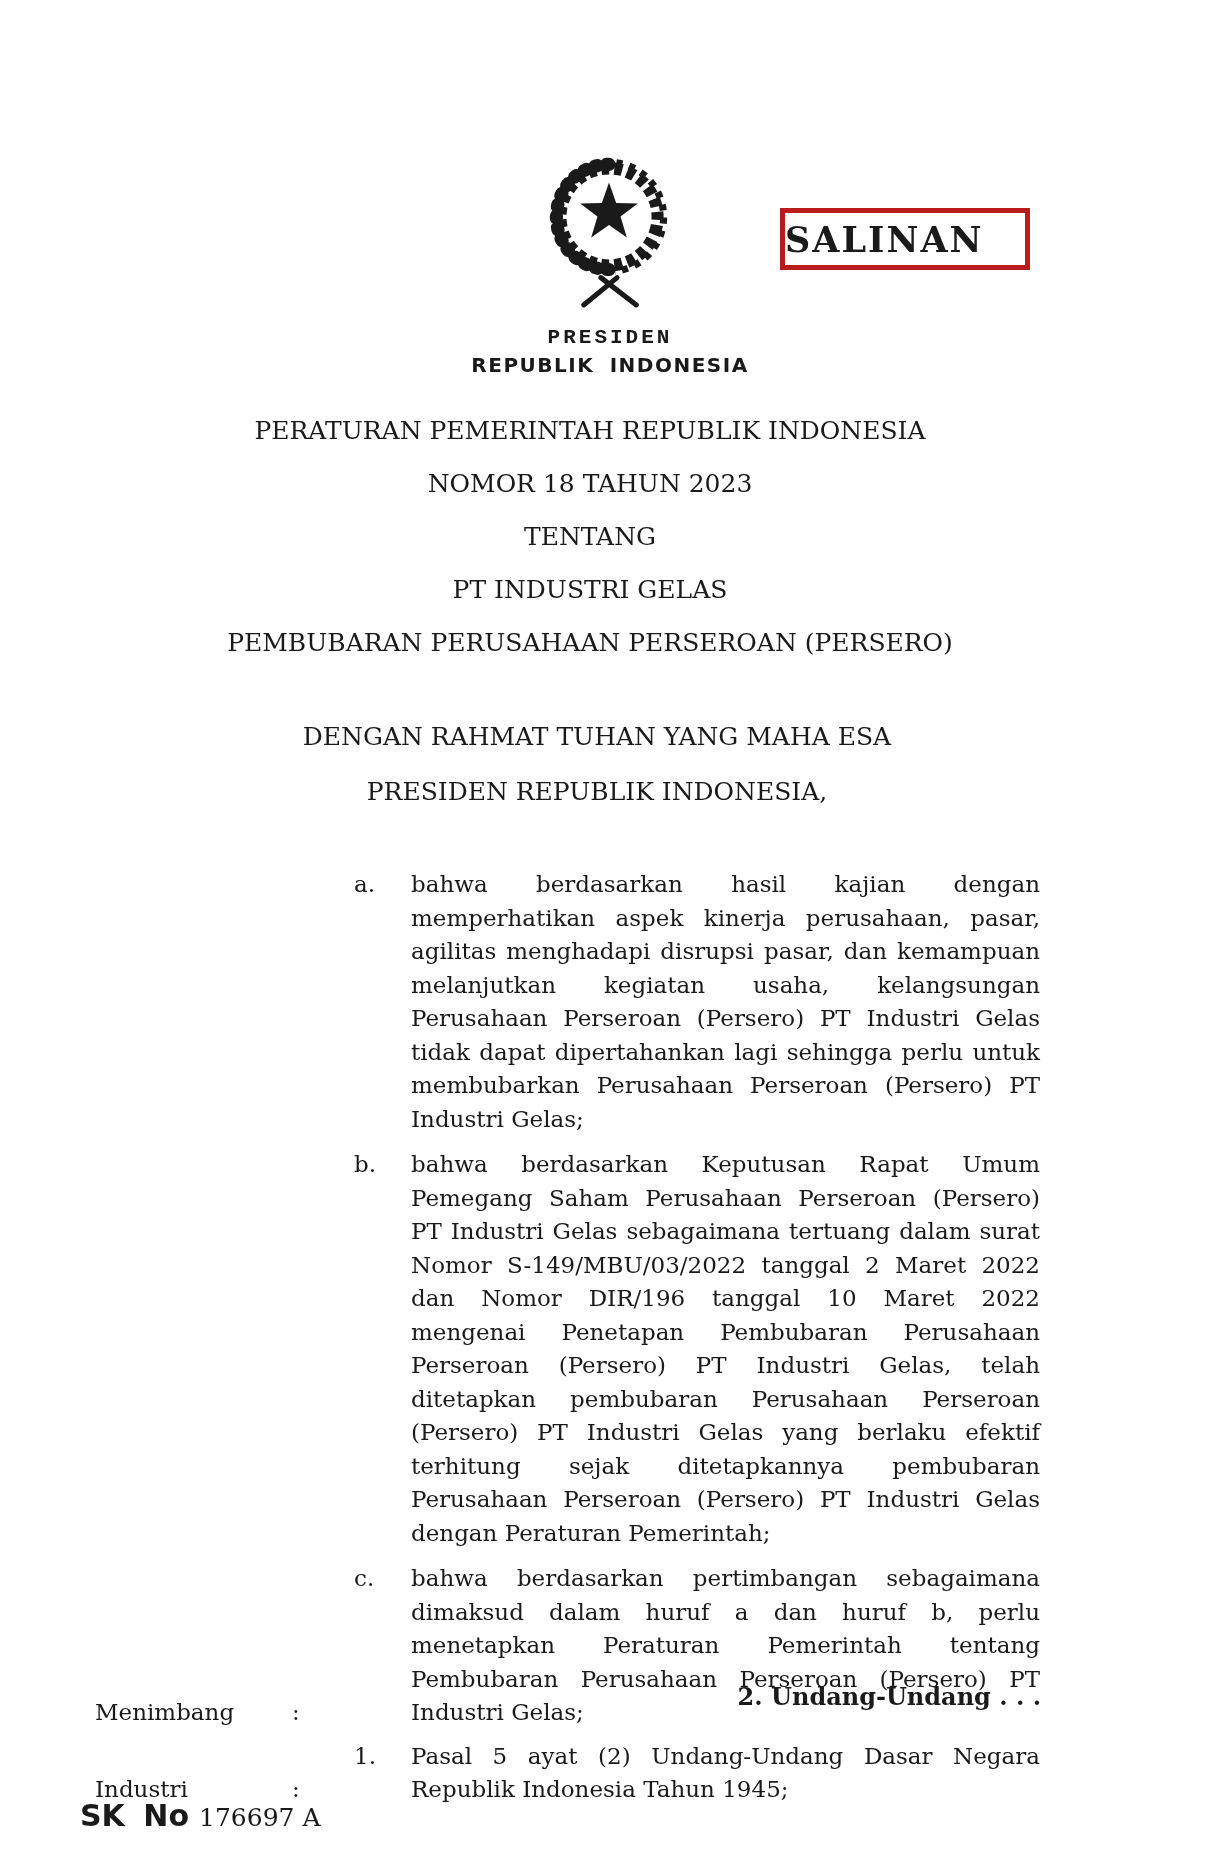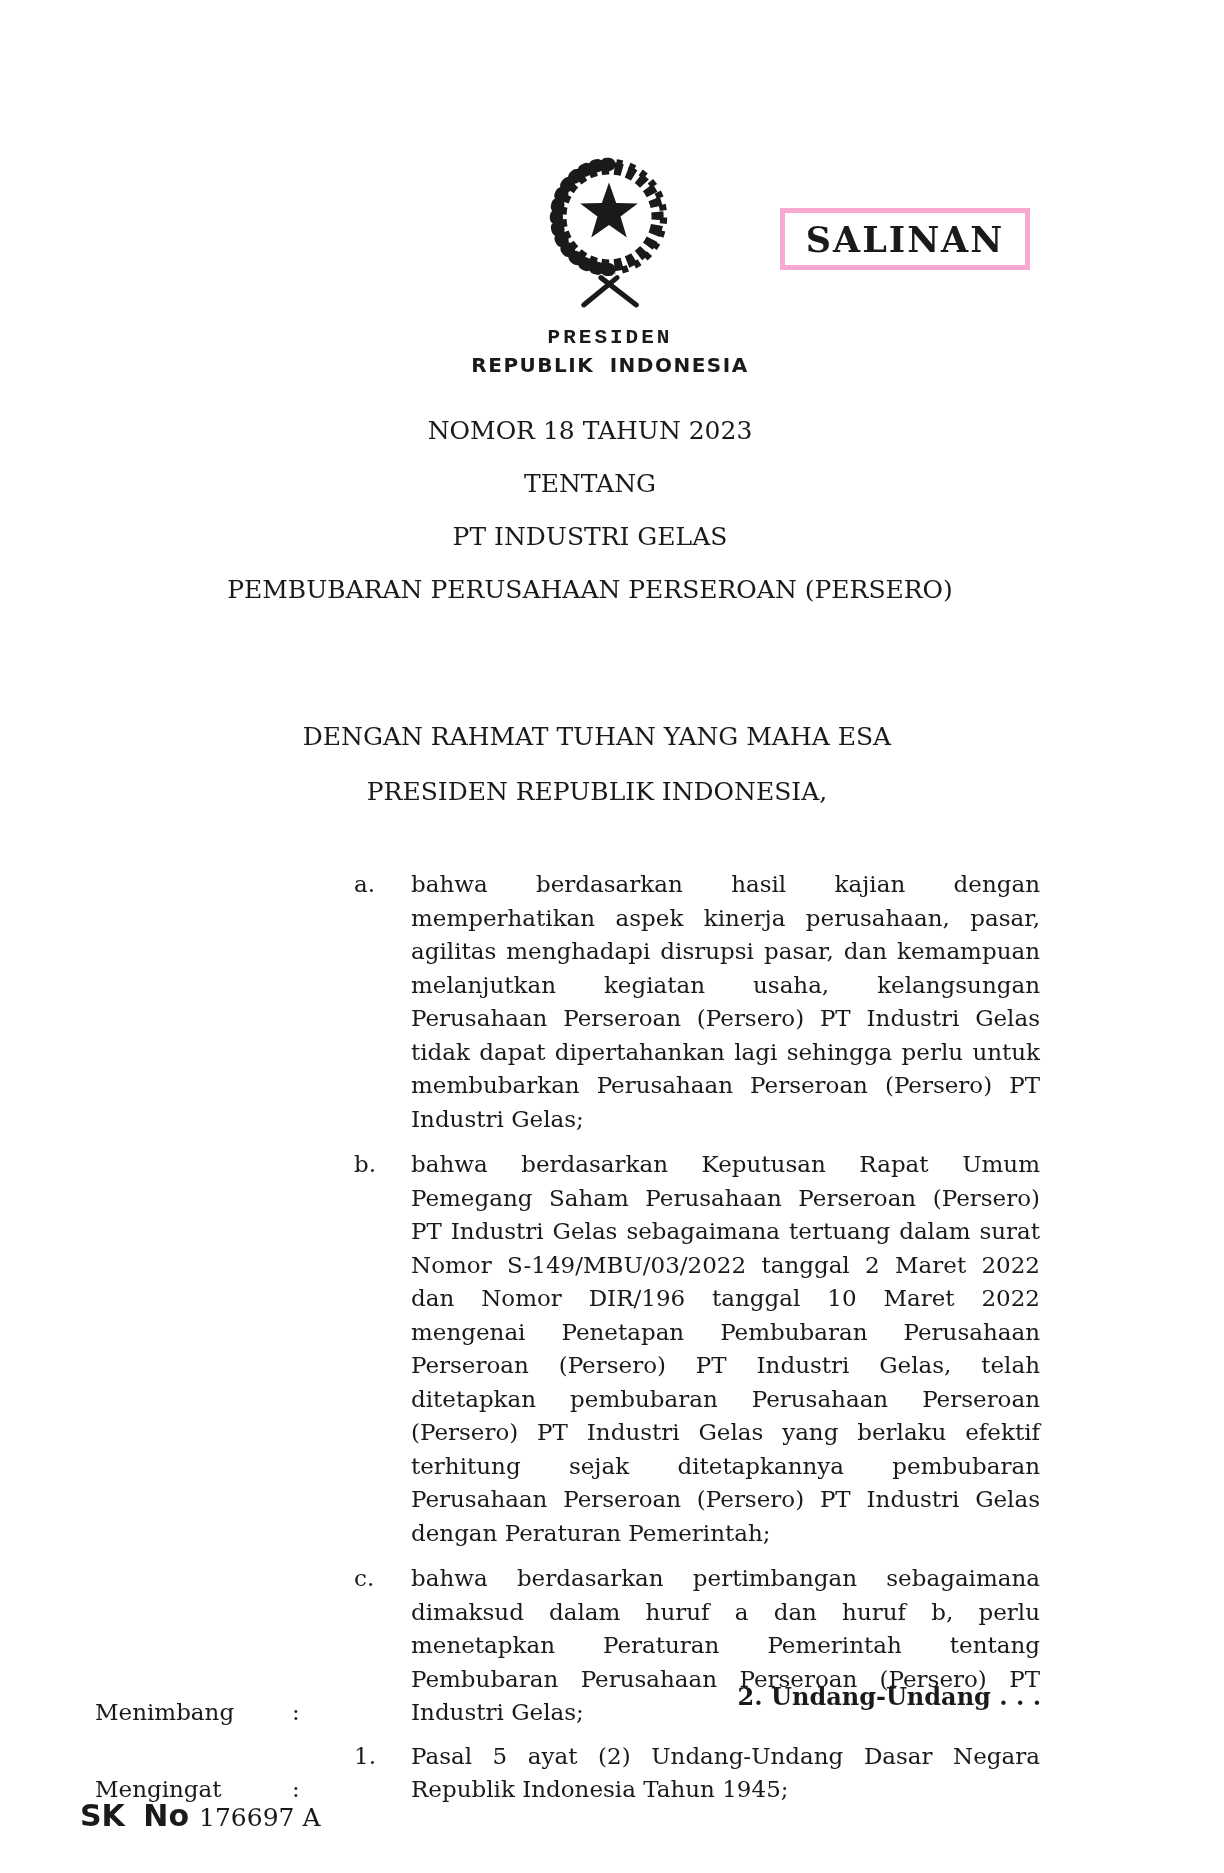--- a/index.html
+++ b/index.html
@@ -22,24 +22,24 @@
     width: 172px;
     height: 172px;
   }
   .salinan-stamp {
     position: absolute;
     top: 208px;
     left: 780px;
     width: 250px;
     height: 62px;
     box-sizing: border-box;
-    border: 5px solid #f9a8d4;
+    border: 5px solid #b91c1c;
     display: flex;
     align-items: center;
-    justify-content: center;
+    justify-content: flex-start;
     font-family: "DejaVu Serif", serif;
     font-weight: bold;
     font-size: 35px;
     letter-spacing: 2px;
   }
   .letterhead-text {
     position: absolute;
     top: 327px;
     left: 410px;
     width: 400px;
@@ -139,20 +139,21 @@
   <div class="salinan-stamp">
     <span>SALINAN</span>
   </div>
 
   <div class="letterhead-text">
     <div class="lh1">PRESIDEN</div>
     <div class="lh2">REPUBLIK INDONESIA</div>
   </div>
 
   <div class="title-block">
+    <p>PERATURAN PEMERINTAH REPUBLIK INDONESIA</p>
     <p>NOMOR 18 TAHUN 2023</p>
     <p>TENTANG</p>
     <p>PT INDUSTRI GELAS</p>
     <p>PEMBUBARAN PERUSAHAAN PERSEROAN (PERSERO)</p>
   </div>
 
   <div class="invocation-block">
     <p>DENGAN RAHMAT TUHAN YANG MAHA ESA</p>
     <p>PRESIDEN REPUBLIK INDONESIA,</p>
   </div>
@@ -172,21 +173,21 @@
           <div class="item-text">bahwa berdasarkan Keputusan Rapat Umum Pemegang Saham Perusahaan Perseroan (Persero) PT Industri Gelas sebagaimana tertuang dalam surat Nomor S-149/MBU/03/2022 tanggal 2 Maret 2022 dan Nomor DIR/196 tanggal 10 Maret 2022 mengenai Penetapan Pembubaran Perusahaan Perseroan (Persero) PT Industri Gelas, telah ditetapkan pembubaran Perusahaan Perseroan (Persero) PT Industri Gelas yang berlaku efektif terhitung sejak ditetapkannya pembubaran Perusahaan Perseroan (Persero) PT Industri Gelas dengan Peraturan Pemerintah;</div>
         </div>
         <div class="clause-item">
           <div class="item-marker">c.</div>
           <div class="item-text">bahwa berdasarkan pertimbangan sebagaimana dimaksud dalam huruf a dan huruf b, perlu menetapkan Peraturan Pemerintah tentang Pembubaran Perusahaan Perseroan (Persero) PT Industri Gelas;</div>
         </div>
       </div>
     </div>
 
     <div class="clause">
-      <div class="clause-label">Mengingat</div>
+      <div class="clause-label">Industri</div>
       <div class="clause-colon">:</div>
       <div class="clause-items">
         <div class="clause-item">
           <div class="item-marker">1.</div>
           <div class="item-text">Pasal 5 ayat (2) Undang-Undang Dasar Negara Republik Indonesia Tahun 1945;</div>
         </div>
       </div>
     </div>
 
   </div>

